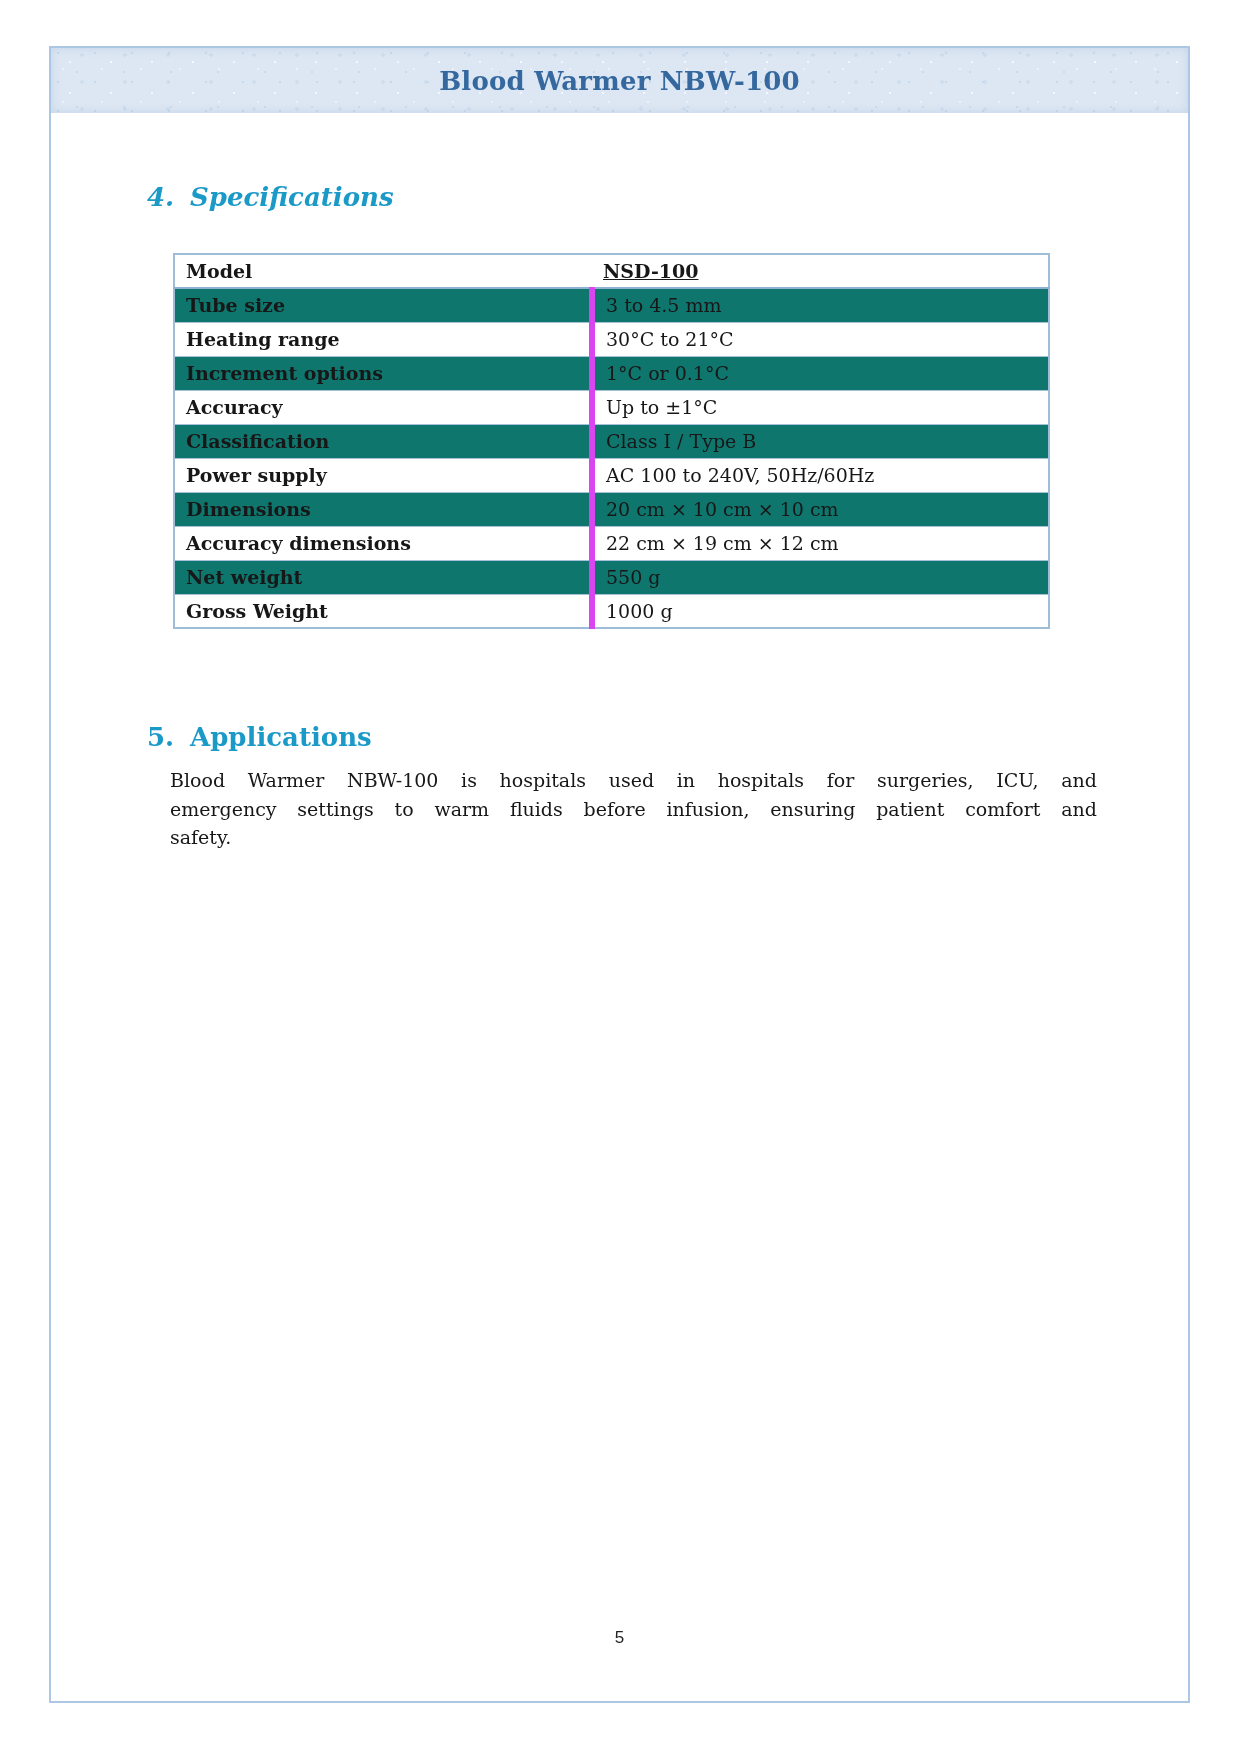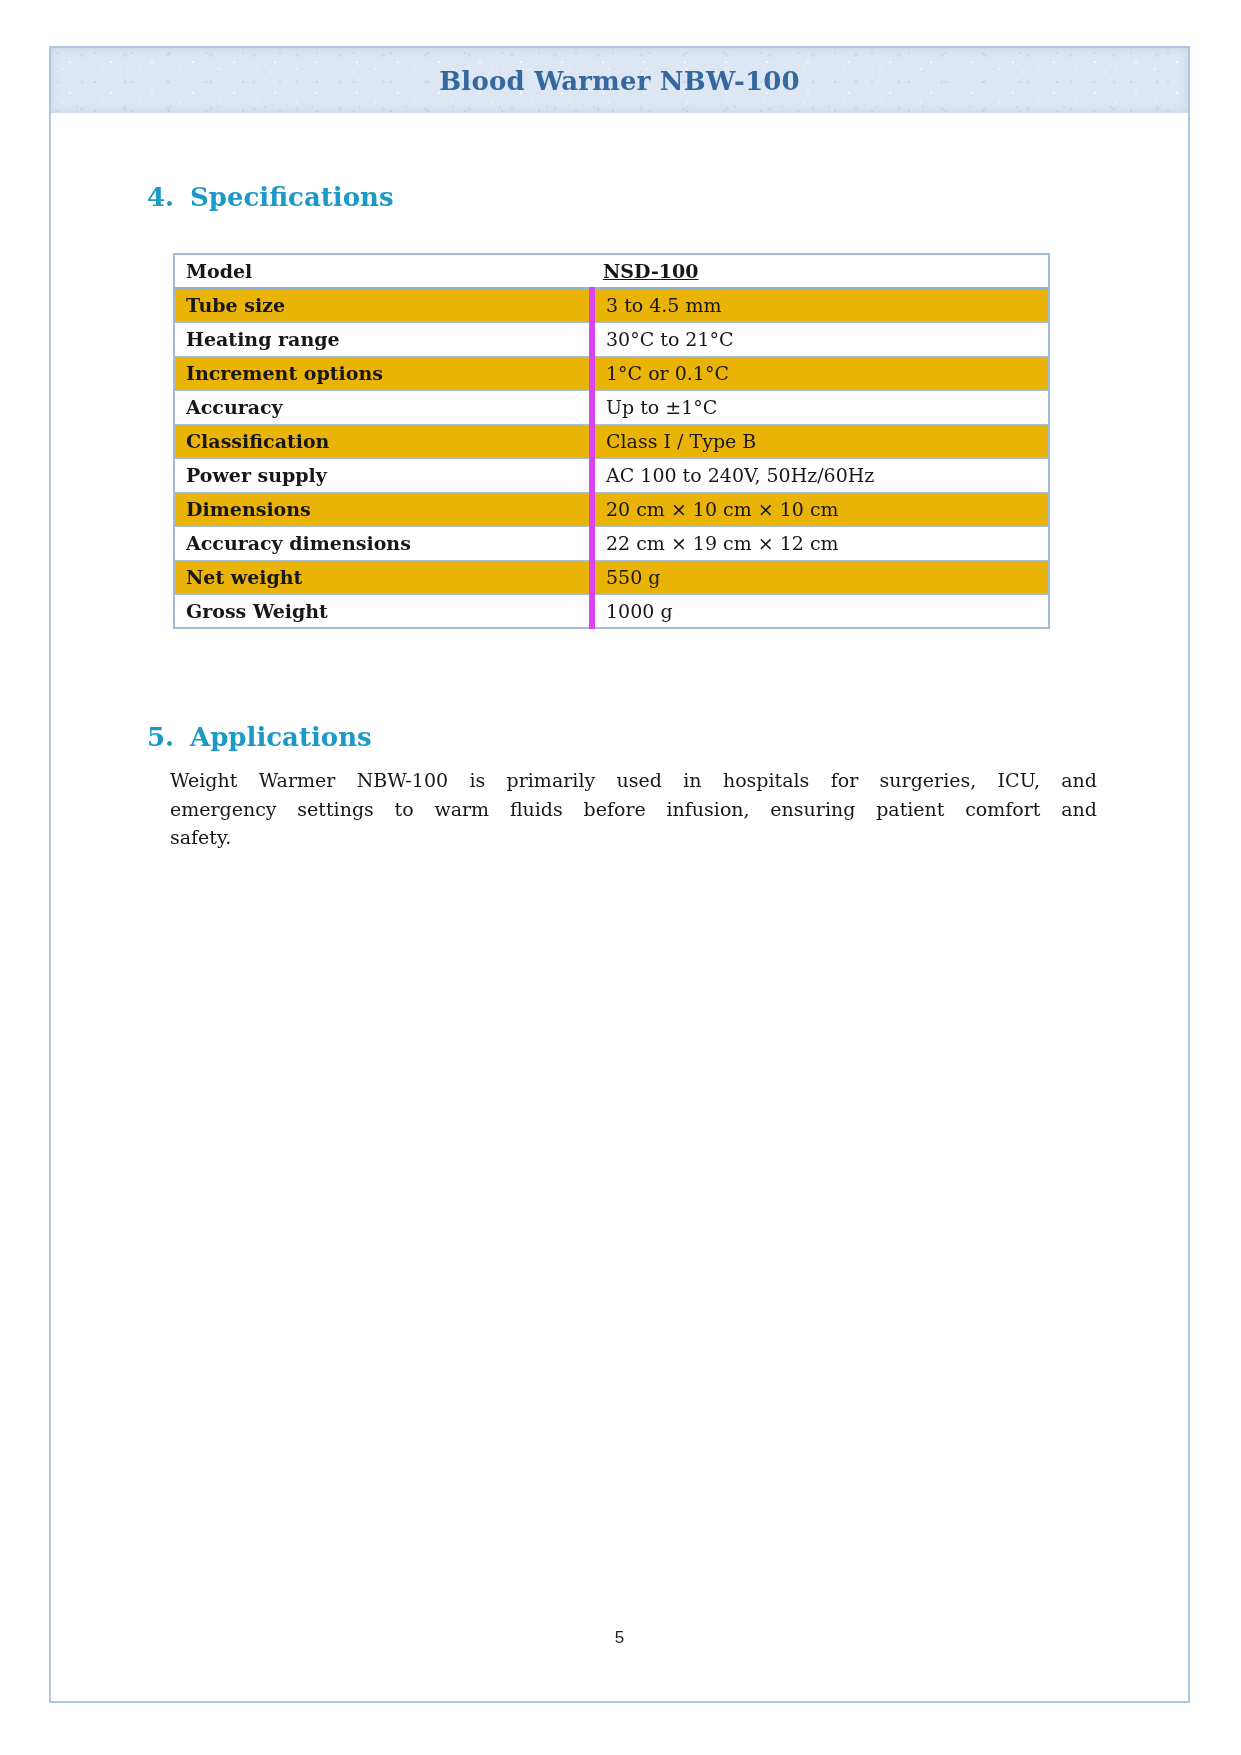--- a/index.html
+++ b/index.html
@@ -32,42 +32,42 @@
     display:flex; align-items:center; justify-content:center;
   }
   .banner-title {
     font-size:26px; font-weight:bold; color:#35689e; letter-spacing:0.2px;
   }
   .section-heading {
     position:absolute;
     font-size:26px; font-weight:bold; color:#1b9ac8;
     white-space:nowrap; line-height:30px;
   }
-  #spec-heading { left:96px; top:134px; }
+  #spec-heading { left:96px; top:134px;font-style:italic; }
   #app-heading  { left:96px; top:648px;margin-top:26px; }
   .section-number { display:inline-block; width:43px; }
 
   .spec-table {
     position:absolute; left:122px; top:205px; width:875px;
     border-collapse:collapse; table-layout:fixed;
     border:2px solid #9fbcd9;
     font-size:19px;
   }
   .spec-table td {
     height:34px; padding:0 6px 0 11px;
     border-top:1px solid #a6c0da;
     border-bottom:1px solid #a6c0da;
     vertical-align:middle;
     overflow:hidden; white-space:nowrap;
   }
   .spec-table td.label-cell { width:418px; font-weight:bold; }
   .spec-table td.value-cell { width:457px; border-left:6px solid #d946ef; }
   .spec-table tr.header-row td { border-bottom:2px solid #8fb2d3; }
   .spec-table tr.header-row td.value-cell { border-left:none; font-weight:bold;text-decoration:underline; }
-  .spec-table tr.alt td { background:#eab308; }
+  .spec-table tr.alt td { background:#0f766e; }
 
   .app-paragraph {
     position:absolute; left:119px; top:718px; width:927px;
     font-size:19px; color:#171717;
   }
   .app-line { text-align:justify; text-align-last:justify; line-height:28.5px; }
   .app-line.last-line { text-align:right; text-align-last:left; }
 
   .page-number {
     position:absolute; left:0; right:0; top:1580px;
@@ -137,21 +137,21 @@
             <td class="value-cell">1000 g</td>
           </tr>
         </tbody>
     </table>
 
     <h2 class="section-heading" id="app-heading">
       <span class="section-number">5.</span><span>Applications</span>
     </h2>
 
     <div class="app-paragraph">
-        <div class="app-line">Weight Warmer NBW-100 is primarily used in hospitals for surgeries, ICU, and</div>
+        <div class="app-line">Blood Warmer NBW-100 is hospitals used in hospitals for surgeries, ICU, and</div>
         <div class="app-line">emergency settings to warm fluids before infusion, ensuring patient comfort and</div>
         <div class="app-line last-line">safety.</div>
       </div>
 
     <div class="page-number">5</div>
 
   </div>
 </div>
 
 </body></html>

